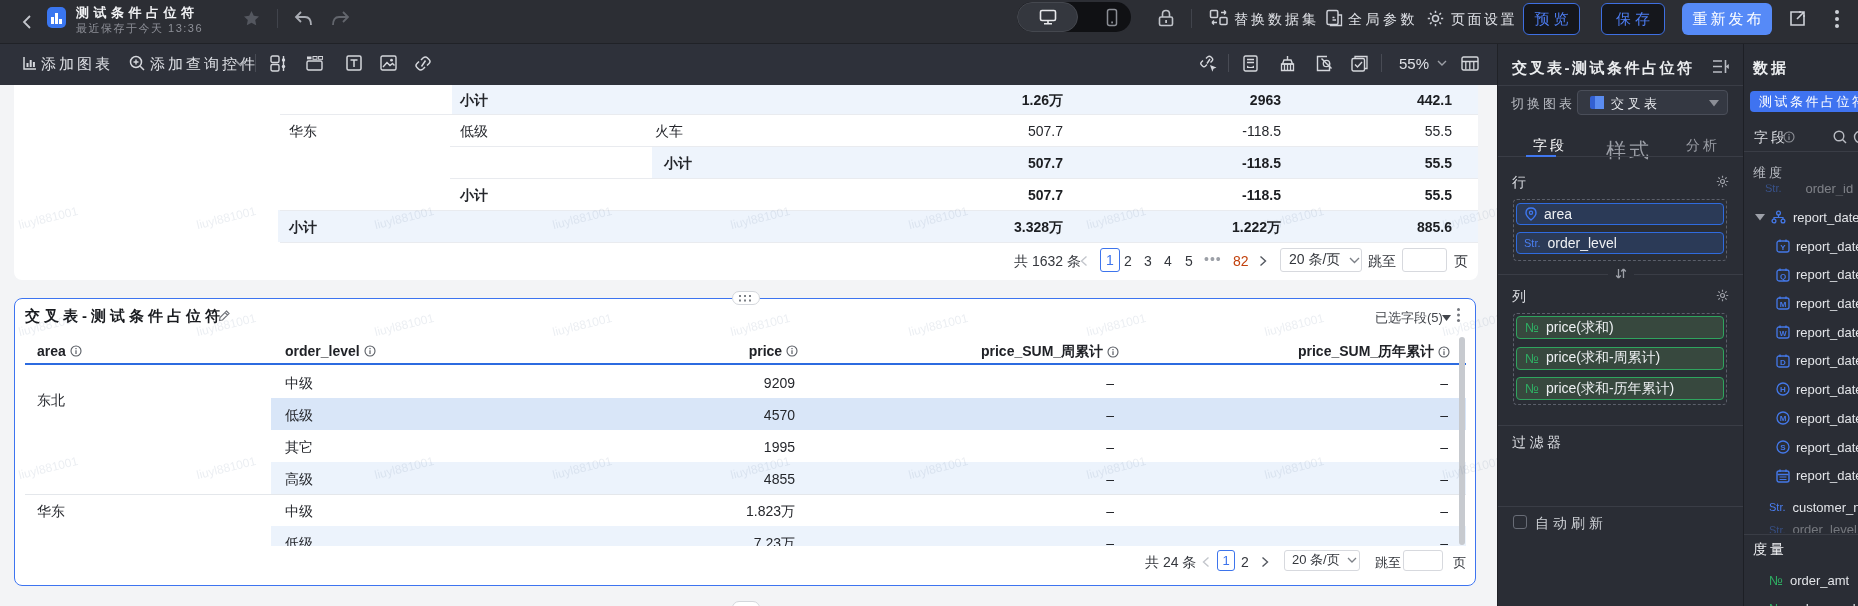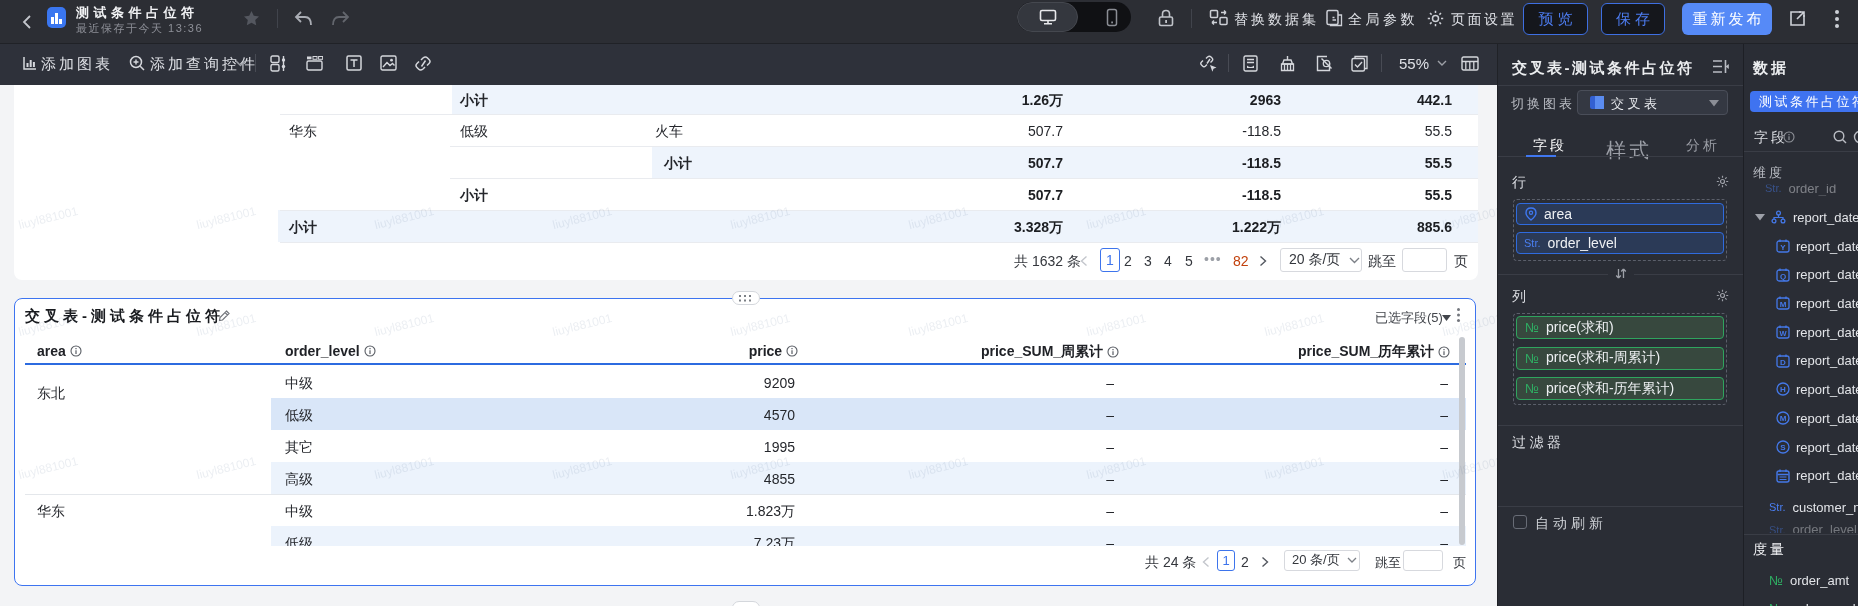--- a/index.html
+++ b/index.html
@@ -123,21 +123,21 @@
   <div class="abs" style="left:1236px;top:45px;width:200px;font-size:14px;font-weight:bold;color:#202227;display:flex;align-items:center;justify-content:flex-end">price_SUM_历年累计&nbsp;<svg width="12" height="12" viewBox="0 0 12 12">
         <circle cx="6" cy="6" r="5" stroke="#595d64" stroke-width="1.1" fill="none"></circle>
         <path d="M6 5.2 V9 M6 3 V4.2" stroke="#595d64" stroke-width="1.2"></path>
       </svg></div>
   <div class="abs" style="left:11px;top:65.5px;width:1441px;height:1.5px;background:#2c6be0"></div>
   <div class="abs" style="left:0;top:68.5px;width:1462px;height:180px;overflow:hidden">
     <div class="abs" style="left:257px;top:32px;width:1195px;height:32px;background:#d9e6f8"></div>
     <div class="abs" style="left:257px;top:96px;width:1195px;height:32px;background:#ecf3fc"></div>
     <div class="abs" style="left:257px;top:160px;width:1195px;height:32px;background:#ecf3fc"></div>
     <div class="hline" style="left:11px;top:128px;width:1441px;background:#e4e7eb"></div>
-    <div class="cell" style="left:23px;top:19px">东北</div>
+    <div class="cell" style="left:23px;top:26px">东北</div>
     <div class="cell" style="left:271px;top:9px">中级</div>
     <div class="num" style="left:661px;top:9px;width:120px">9209</div>
     <div class="cell" style="left:271px;top:41px">低级</div>
     <div class="num" style="left:661px;top:41px;width:120px">4570</div>
     <div class="cell" style="left:271px;top:73px">其它</div>
     <div class="num" style="left:661px;top:73px;width:120px">1995</div>
     <div class="cell" style="left:271px;top:105px">高级</div>
     <div class="num" style="left:661px;top:105px;width:120px">4855</div>
     <div class="cell" style="left:23px;top:137px">华东</div>
     <div class="cell" style="left:271px;top:137px">中级</div>
@@ -225,21 +225,21 @@
       <rect x="2" y="1.5" width="11" height="14" rx="1.5" stroke="#cdd0d6" stroke-width="1.5" fill="none"></rect>
       <path d="M13 6 H16.5 V16.5 H5.5 V15" stroke="#cdd0d6" stroke-width="1.3" fill="none"></path>
       <path d="M7.5 8.5 H9.5 M7.5 11 H11" stroke="#cdd0d6" stroke-width="1.3"></path>
     </svg>
   <div class="abs tbtxt" style="left:1348px;top:11px;font-size:14px;letter-spacing:3.5px">全局参数</div>
   <svg class="abs" style="left:1426px;top:9px" width="19" height="19" viewBox="0 0 19 19">
       <circle cx="9.5" cy="9.5" r="3" stroke="#cdd0d6" stroke-width="1.5" fill="none"></circle>
       <path d="M9.5 1.8 V4 M9.5 15 V17.2 M1.8 9.5 H4 M15 9.5 H17.2 M4 4 L5.6 5.6 M13.4 13.4 L15 15 M15 4 L13.4 5.6 M5.6 13.4 L4 15" stroke="#cdd0d6" stroke-width="1.5"></path>
     </svg>
   <div class="abs tbtxt" style="left:1451px;top:11px;font-size:14px;letter-spacing:2.5px">页面设置</div>
-  <div class="abs" style="left:1523px;top:3px;width:65px;height:32px;border:1px solid #3e6fe2;border-radius:6px;background:#15171c;color:#4d7df2;font-size:15px;display:flex;align-items:center;justify-content:center;letter-spacing:4px;text-indent:4px">预览</div>
+  <div class="abs" style="left:1523px;top:3px;width:57px;height:32px;border:1px solid #3e6fe2;border-radius:6px;background:#15171c;color:#4d7df2;font-size:15px;display:flex;align-items:center;justify-content:center;letter-spacing:4px;text-indent:4px">预览</div>
   <div class="abs" style="left:1601px;top:3px;width:64px;height:32px;border:1px solid #3e6fe2;border-radius:6px;background:#15171c;color:#4d7df2;font-size:15px;display:flex;align-items:center;justify-content:center;letter-spacing:4px;text-indent:4px">保存</div>
   <div class="abs" style="left:1682px;top:3px;width:90px;height:32px;border-radius:6px;background:#568af7;color:#fff;font-size:15px;display:flex;align-items:center;justify-content:center;letter-spacing:3px;text-indent:3px">重新发布</div>
   <svg class="abs" style="left:1789px;top:10px" width="17" height="17" viewBox="0 0 17 17">
       <path d="M12 2 H2 V15 H15 V5" stroke="#cdd0d6" stroke-width="1.6" fill="none"></path>
       <path d="M8 9 L14.5 2.5 M10 2 H15 V7" stroke="#cdd0d6" stroke-width="1.6" fill="none"></path>
     </svg>
   <div class="abs" style="left:1835px;top:10px;width:4px;height:4px;background:#cdd0d6;border-radius:50%;box-shadow:0 7px 0 #cdd0d6,0 14px 0 #cdd0d6"></div>
 </div>
 <div id="toolbar">
   <svg class="abs" style="left:23px;top:12px" width="14" height="14" viewBox="0 0 14 14">
@@ -402,21 +402,21 @@
       <circle cx="6" cy="6" r="4.8" stroke="#b9bcc3" stroke-width="1.4" fill="none"></circle>
       <path d="M9.5 9.5 L13 13" stroke="#b9bcc3" stroke-width="1.4"></path>
     </svg>
   <svg class="abs" style="left:109px;top:86px" width="14" height="14" viewBox="0 0 14 14">
       <circle cx="7" cy="7" r="5.5" stroke="#b9bcc3" stroke-width="1.4" fill="none"></circle>
     </svg>
   <div class="abs" style="left:0;top:106.5px;width:115px;height:1px;background:#3a3d46"></div>
   <div class="abs" style="left:9px;top:119.5px;font-size:13px;color:#b9bcc3;letter-spacing:3px">维度</div>
   <div class="treerow" style="left:21px;top:136.5px;opacity:0.45;clip-path:inset(4px 0 0 0)">
       <span style="font-size:11px;color:#4a7ef0">Str.</span>
-      <span style="margin-left:7px">order_id</span>
+      <span style="margin-left:24px">order_id</span>
     </div>
   <div class="treerow" style="left:11px;top:165.5px">
     <svg width="10" height="7" viewBox="0 0 10 7">
         <path d="M0 0 H10 L5 6.5 Z" fill="#9da0a8"></path>
       </svg>
     <svg style="margin-left:6px" width="15" height="14" viewBox="0 0 15 14">
         <circle cx="7.5" cy="3" r="1.9" stroke="#4478e8" stroke-width="1.3" fill="none"></circle>
         <circle cx="3" cy="11" r="1.9" stroke="#4478e8" stroke-width="1.3" fill="none"></circle>
         <circle cx="12" cy="11" r="1.9" stroke="#4478e8" stroke-width="1.3" fill="none"></circle>
         <path d="M7.5 5 V7.5 M7.5 7.5 H3 V9 M7.5 7.5 H12 V9" stroke="#4478e8" stroke-width="1.2" fill="none"></path>

